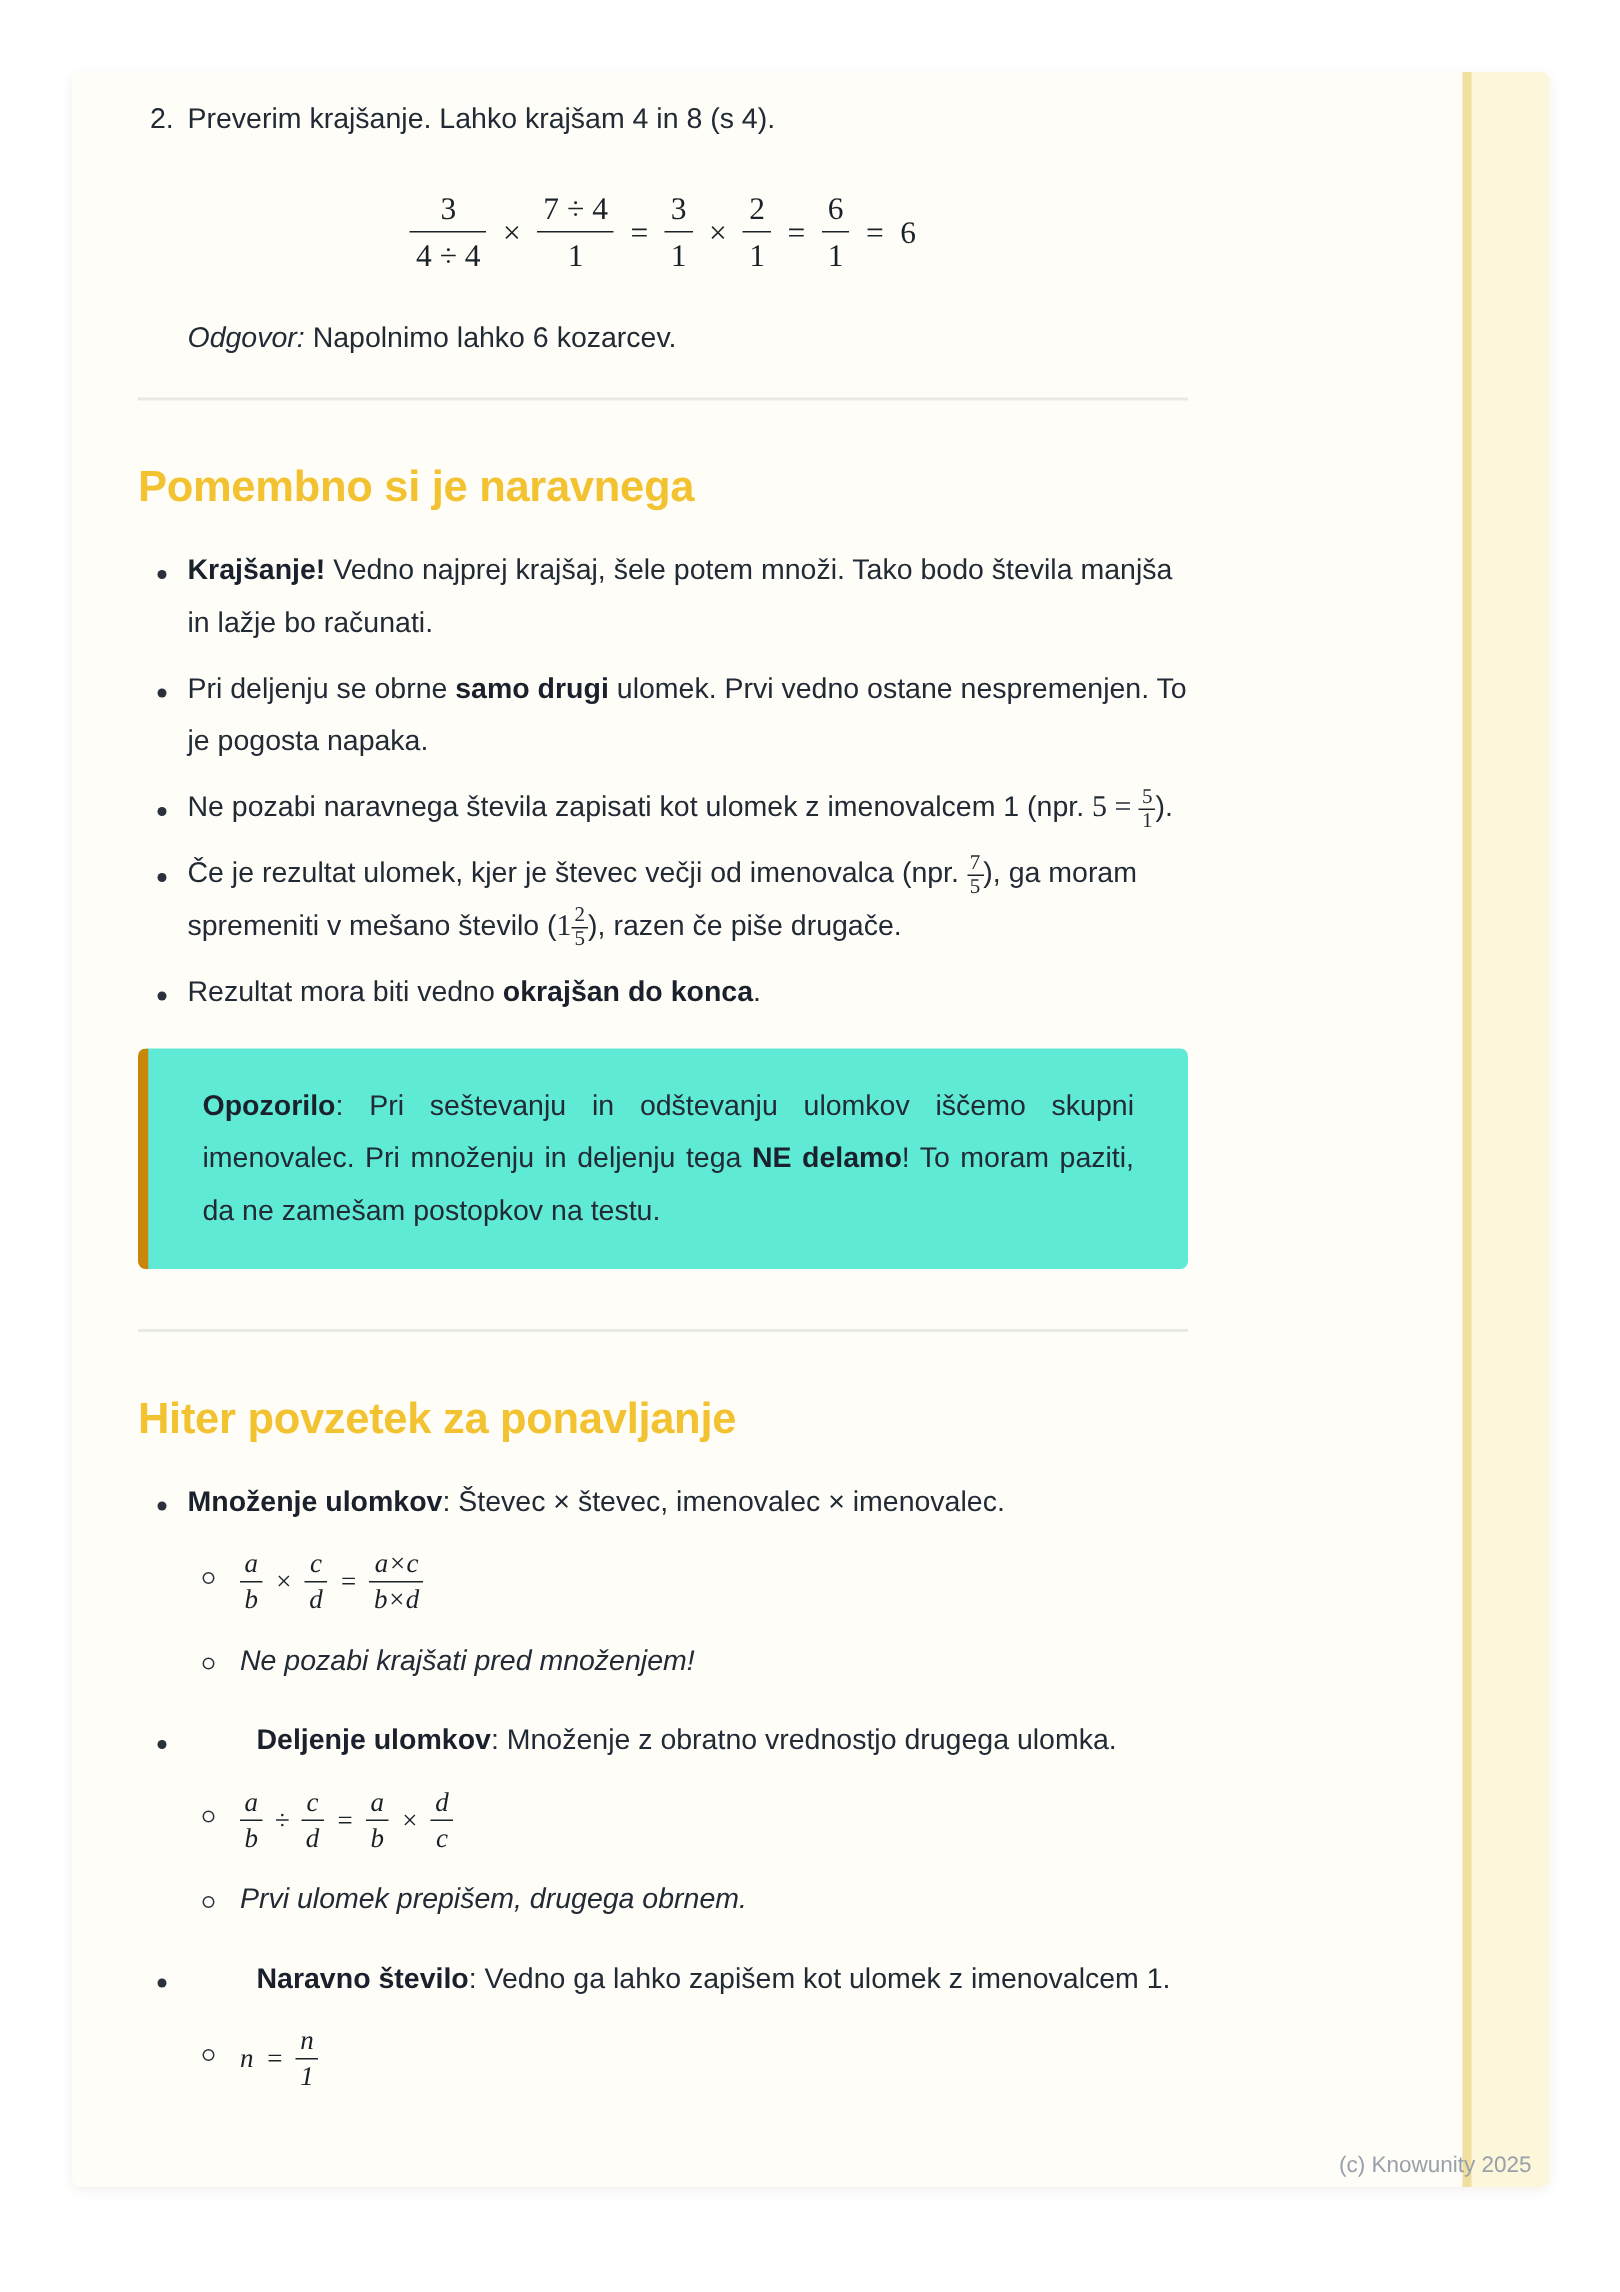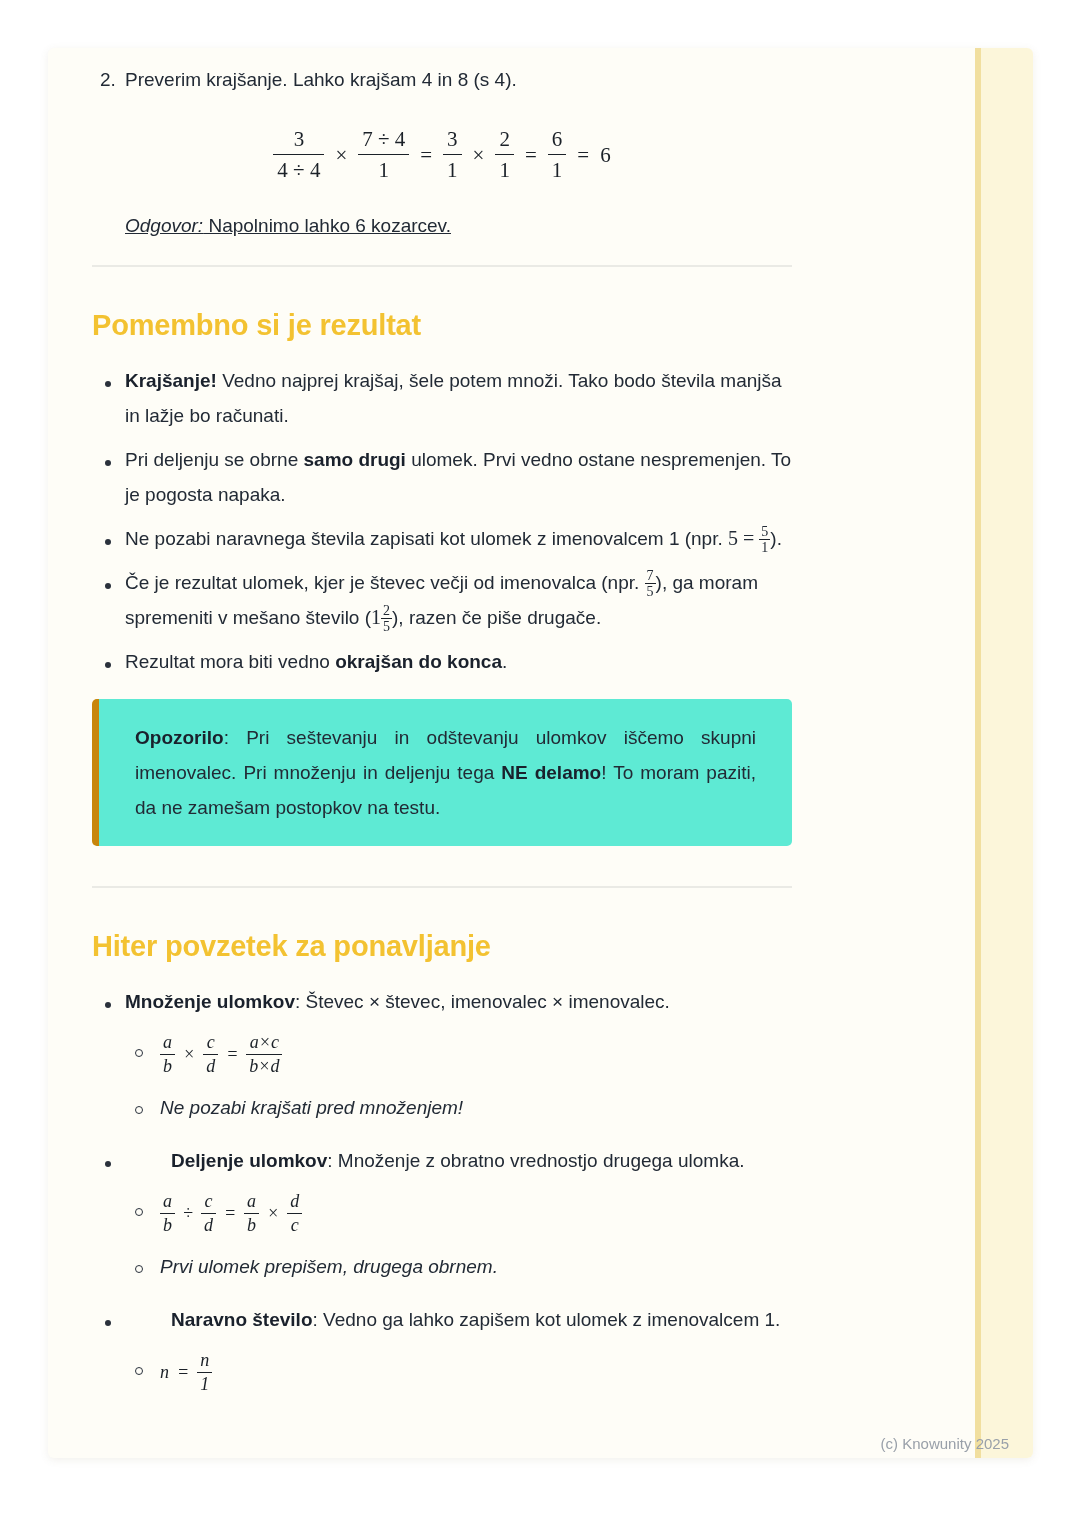--- a/index.html
+++ b/index.html
@@ -24,21 +24,21 @@
   .frac{display:inline-block;text-align:center;vertical-align:middle;}
   .frac .num{display:block;padding:0 4px 3px;}
   .frac .den{display:block;border-top:1.5px solid #1B2128;padding:3px 4px 0;}
 
   .ifrac{display:inline-block;text-align:center;vertical-align:-7px;
          font-family:"Liberation Serif",serif;font-size:14px;line-height:13px;}
   .ifrac .num{display:block;padding:0 2px 1px;}
   .ifrac .den{display:block;border-top:1px solid #1B2128;padding:1px 2px 0;}
   .mser{font-family:"Liberation Serif",serif;font-size:20px;}
 
-  .answer{margin:0 0 0 33px;text-decoration:underline;}
+  .answer{margin:0 0 0 33px;}
   .italic{font-style:italic;}
   b{font-weight:700;color:#1A212C;}
 
   .divider{border:none;border-top:2px solid #EAEAE5;margin:22px 0 0;}
 
   h2.sect{margin:40px 0 0;font-size:29px;line-height:37px;font-weight:700;
           color:#F3C231;letter-spacing:-0.2px;}
 
   .list{margin-top:19px;}
   .li{display:flex;margin-bottom:9px;}
@@ -57,21 +57,21 @@
   .sli .mk{width:25px;flex:none;}
   .subformula{display:flex;align-items:center;gap:8px;
               font-family:"Liberation Serif",serif;font-style:italic;
               font-size:18px;line-height:19px;color:#1B2128;}
   .subformula .frac .num{padding:0 3px 2px;}
   .subformula .frac .den{border-top:1.2px solid #1B2128;padding:2px 3px 0;}
   .subnote{font-style:italic;}
 
   .gap18{margin-top:18px;gap:46px;}
 
-  .footer{position:absolute;right:24px;bottom:5px;z-index:3;
+  .footer{position:absolute;right:12px;bottom:5px;z-index:3;
           font-size:15px;color:#99A0A9;line-height:18px;}
 </style>
 </head>
 <body>
 
 <div class="canvas">
   <div class="page">
     <div class="stripe"></div>
 
     <div class="content">
@@ -109,21 +109,21 @@
         <span>=</span>
         <span>6</span>
       </div>
 
       <p class="answer">
         <span class="italic">Odgovor:</span><span> Napolnimo lahko 6 kozarcev.</span>
       </p>
 
       <hr class="divider">
 
-      <h2 class="sect">Pomembno si je rezultat</h2>
+      <h2 class="sect">Pomembno si je naravnega</h2>
 
       <div class="list">
         <div class="li">
           <span class="mk"><span class="dot"></span></span>
           <span class="tx"><b>Krajšanje!</b><span> Vedno najprej krajšaj, šele potem množi. Tako bodo števila manjša in lažje bo računati.</span></span>
         </div>
         <div class="li">
           <span class="mk"><span class="dot"></span></span>
           <span class="tx"><span>Pri deljenju se obrne </span><b>samo drugi</b><span> ulomek. Prvi vedno ostane nespremenjen. To je pogosta napaka.</span></span>
         </div>

